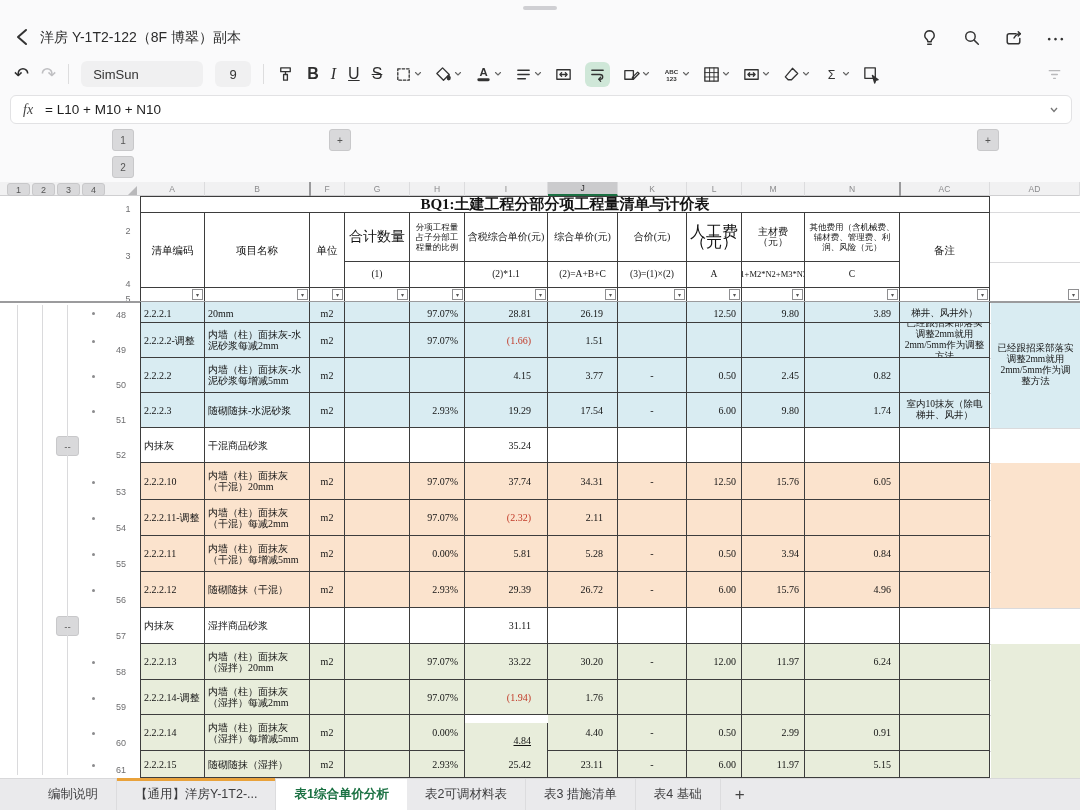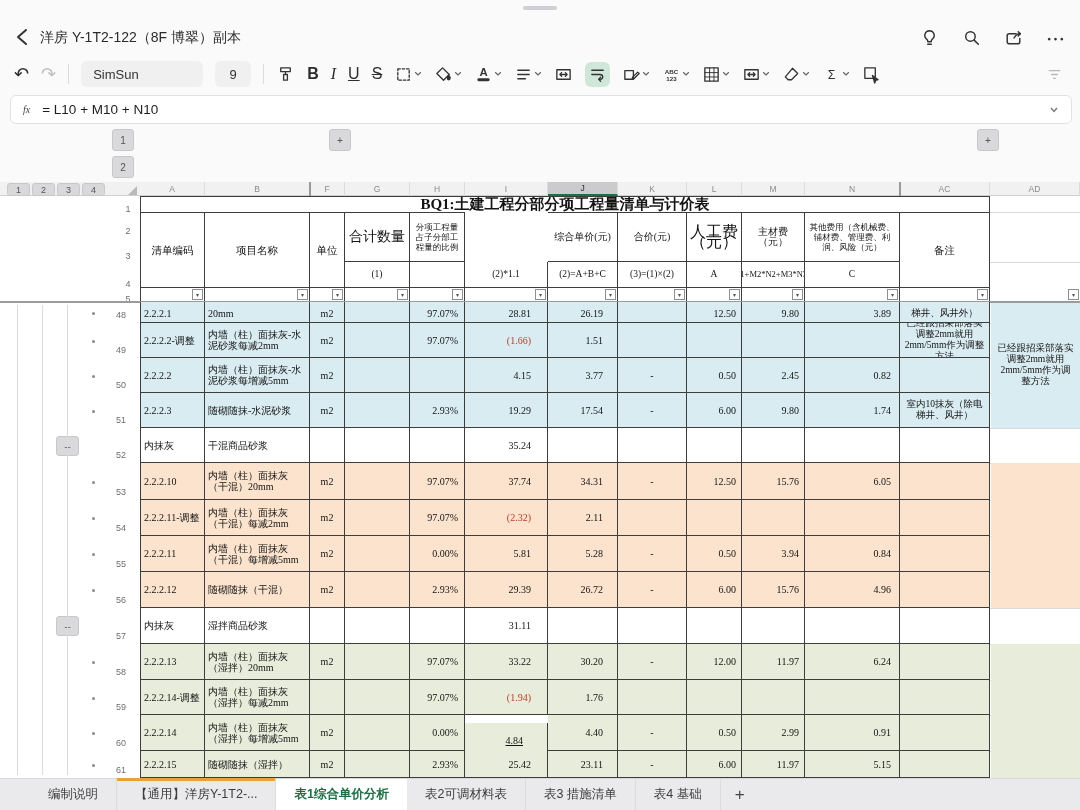--- a/index.html
+++ b/index.html
@@ -29,21 +29,21 @@
   .tb-div{width:1px;height:20px;background:#ddddde;flex:none;}
   #font-box{width:122px;height:26px;background:#f0f0f1;border-radius:6px;display:flex;align-items:center;
             padding:0 12px;box-sizing:border-box;font-size:13px;color:#333;cursor:pointer;flex:none;}
   #size-box{width:36px;height:26px;background:#f0f0f1;border-radius:6px;display:flex;align-items:center;
             justify-content:center;font-size:13px;color:#333;cursor:pointer;flex:none;}
   .tb-btn.hl{background:#cfe7d8;border-radius:6px;padding:3px;}
   #tb-right{margin-left:auto;margin-right:16px;}
   
   #fxbar{position:absolute;left:10px;top:95px;width:1060px;height:27px;background:#fff;
          border:1px solid #e2e2e4;border-radius:6px;display:flex;align-items:center;}
-  #fx-label{font-family:"Liberation Serif",serif;font-style:italic;font-size:10px;color:#444;
+  #fx-label{font-family:"Liberation Serif",serif;font-style:italic;font-size:14px;color:#444;
             padding:0 12px 0 12px;}
   #fx-text{font-size:13.5px;color:#1e1e1e;}
   #fx-chev{margin-left:auto;margin-right:12px;}
   #fxline{position:absolute;left:0;top:124px;width:1080px;height:1px;background:#ececee;}
   
   #sheet{position:absolute;left:0;top:124px;width:1080px;height:654px;background:#fafafb;overflow:hidden;}
   .obtn{position:absolute;background:#d9d9db;border:1px solid #c8c8ca;border-radius:3px;color:#555;
         font-size:10px;display:flex;align-items:center;justify-content:center;cursor:pointer;box-sizing:border-box;}
   #colstrip{position:absolute;left:0;top:58px;width:1080px;height:14px;background:#f1f1f2;
             border-bottom:1px solid #cfcfd1;box-sizing:border-box;}
@@ -327,20 +327,21 @@
         <div class="adblock bg-peach" style="left: 991px; top: 267px; width: 89px; height: 145px; position: absolute;"></div>
         <div class="adblock bg-green" style="left: 991px; top: 448px; width: 89px; height: 134px; position: absolute;"></div>
         <div class="cell ac bleft btop bg-white" style="left: 140px; top: 0px; width: 850px; height: 16px; position: absolute; font-weight: bold; font-size: 15px; border-bottom: none;">BQ1:土建工程分部分项工程量清单与计价表</div>
         <div class="cell ac btop bg-white bleft" style="left: 140px; top: 16px; width: 65px; height: 76px; position: absolute; font-size: 10.5px;">清单编码</div>
         <div class="cell ac btop bg-white" style="left: 205px; top: 16px; width: 105px; height: 76px; position: absolute; font-size: 10.5px;">项目名称</div>
         <div class="cell ac btop bg-white" style="left: 310px; top: 16px; width: 35px; height: 76px; position: absolute; font-size: 10.5px;">单位</div>
         <div class="cell ac btop bg-white" style="left: 345px; top: 16px; width: 65px; height: 50px; position: absolute; font-size: 14px; line-height: 10px; padding: 0px 2px;">合计数量</div>
         <div class="cell ac bg-white" style="left: 345px; top: 66px; width: 65px; height: 26px; position: absolute; font-size: 9.5px; line-height: 9.5px; padding: 0px 1px;">(1)</div>
         <div class="cell ac btop bg-white" style="left: 410px; top: 16px; width: 55px; height: 50px; position: absolute; font-size: 8.5px; line-height: 10px; padding: 0px 2px;">分项工程量占子分部工程量的比例</div>
         <div class="cell ac bg-white" style="left: 410px; top: 66px; width: 55px; height: 26px; position: absolute; font-size: 9.5px; line-height: 9.5px; padding: 0px 1px;"></div>
+        <div class="cell ac btop bg-white" style="left: 465px; top: 16px; width: 83px; height: 50px; position: absolute; font-size: 10px; line-height: 10px; padding: 0px 2px;">含税综合单价(元)</div>
         <div class="cell ac bg-white" style="left: 465px; top: 66px; width: 83px; height: 26px; position: absolute; font-size: 9.5px; line-height: 9.5px; padding: 0px 1px;">(2)*1.1</div>
         <div class="cell ac btop bg-white" style="left: 548px; top: 16px; width: 70px; height: 50px; position: absolute; font-size: 10px; line-height: 10px; padding: 0px 2px;">综合单价(元)</div>
         <div class="cell ac bg-white" style="left: 548px; top: 66px; width: 70px; height: 26px; position: absolute; font-size: 9.5px; line-height: 9.5px; padding: 0px 1px;">(2)=A+B+C</div>
         <div class="cell ac btop bg-white" style="left: 618px; top: 16px; width: 69px; height: 50px; position: absolute; font-size: 10px; line-height: 10px; padding: 0px 2px;">合价(元)</div>
         <div class="cell ac bg-white" style="left: 618px; top: 66px; width: 69px; height: 26px; position: absolute; font-size: 9.5px; line-height: 9.5px; padding: 0px 1px;">(3)=(1)×(2)</div>
         <div class="cell ac btop bg-white" style="left: 687px; top: 16px; width: 55px; height: 50px; position: absolute; font-size: 16px; line-height: 10px; padding: 0px 2px;">人工费（元）</div>
         <div class="cell ac bg-white" style="left: 687px; top: 66px; width: 55px; height: 26px; position: absolute; font-size: 9.5px; line-height: 9.5px; padding: 0px 1px;">A</div>
         <div class="cell ac btop bg-white" style="left: 742px; top: 16px; width: 63px; height: 50px; position: absolute; font-size: 10px; line-height: 10px; padding: 0px 2px;">主材费（元）</div>
         <div class="cell ac bg-white" style="left: 742px; top: 66px; width: 63px; height: 26px; position: absolute; font-size: 8.5px; line-height: 9.5px; padding: 0px 1px;">B=M1*N1+M2*N2+M3*N3+M4*N4</div>
         <div class="cell ac btop bg-white" style="left: 805px; top: 16px; width: 95px; height: 50px; position: absolute; font-size: 8.5px; line-height: 10px; padding: 0px 2px;">其他费用（含机械费、辅材费、管理费、利润、风险（元）</div>
@@ -554,21 +555,21 @@
         <div class="cell bg-green ar" style="left: 742px; top: 484px; width: 63px; height: 35px; position: absolute; padding-right: 5px;"></div>
         <div class="cell bg-green ar" style="left: 805px; top: 484px; width: 95px; height: 35px; position: absolute; padding-right: 8px;"></div>
         <div class="cell bg-green ac" style="left: 900px; top: 484px; width: 90px; height: 35px; position: absolute; font-size: 9.5px; padding: 0px 2px;"></div>
         <div class="rownum" style="left: 108px; top: 542px; width: 26px; height: 10px; position: absolute; text-align: center;">60</div>
         <div class="dot" style="left: 92px; top: 536px; width: 3px; height: 3px; position: absolute;"></div>
         <div class="cell bg-green al bleft" style="left: 140px; top: 519px; width: 65px; height: 36px; position: absolute;">2.2.2.14</div>
         <div class="cell bg-green al" style="left: 205px; top: 519px; width: 105px; height: 36px; position: absolute;">内墙（柱）面抹灰（湿拌）每增减5mm</div>
         <div class="cell bg-green ac" style="left: 310px; top: 519px; width: 35px; height: 36px; position: absolute;">m2</div>
         <div class="cell bg-green ar" style="left: 345px; top: 519px; width: 65px; height: 36px; position: absolute; padding-right: 6px;"></div>
         <div class="cell bg-green ar" style="left: 410px; top: 519px; width: 55px; height: 36px; position: absolute; padding-right: 6px;">0.00%</div>
-        <div class="cell bg-green ar" style="left: 465px; top: 527px; width: 83px; height: 36px; position: absolute; padding-right: 24px; text-decoration: underline;">4.84</div>
+        <div class="cell bg-green ar" style="left: 465px; top: 527px; width: 83px; height: 36px; position: absolute; padding-right: 16px; text-decoration: underline;">4.84</div>
         <div class="cell bg-green ar" style="left: 548px; top: 519px; width: 70px; height: 36px; position: absolute; padding-right: 14px;">4.40</div>
         <div class="cell bg-green ac" style="left: 618px; top: 519px; width: 69px; height: 36px; position: absolute;">-</div>
         <div class="cell bg-green ar" style="left: 687px; top: 519px; width: 55px; height: 36px; position: absolute; padding-right: 5px;">0.50</div>
         <div class="cell bg-green ar" style="left: 742px; top: 519px; width: 63px; height: 36px; position: absolute; padding-right: 5px;">2.99</div>
         <div class="cell bg-green ar" style="left: 805px; top: 519px; width: 95px; height: 36px; position: absolute; padding-right: 8px;">0.91</div>
         <div class="cell bg-green ac" style="left: 900px; top: 519px; width: 90px; height: 36px; position: absolute; font-size: 9.5px; padding: 0px 2px;"></div>
         <div class="rownum" style="left: 108px; top: 569px; width: 26px; height: 10px; position: absolute; text-align: center;">61</div>
         <div class="dot" style="left: 92px; top: 567.5px; width: 3px; height: 3px; position: absolute;"></div>
         <div class="cell bg-green al bleft" style="left: 140px; top: 555px; width: 65px; height: 27px; position: absolute;">2.2.2.15</div>
         <div class="cell bg-green al" style="left: 205px; top: 555px; width: 105px; height: 27px; position: absolute;">随砌随抹（湿拌）</div>

